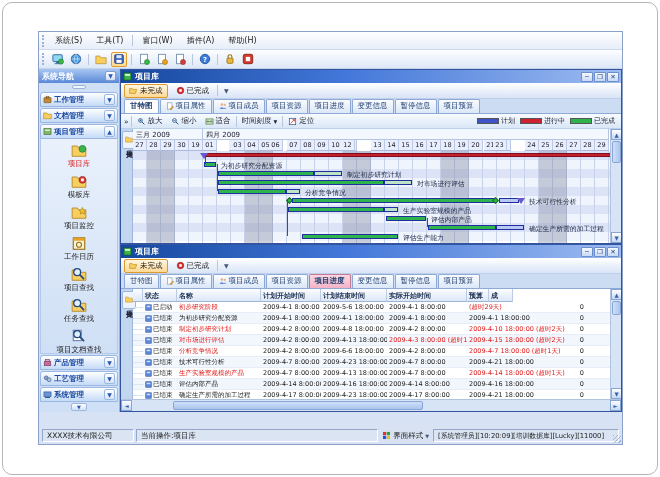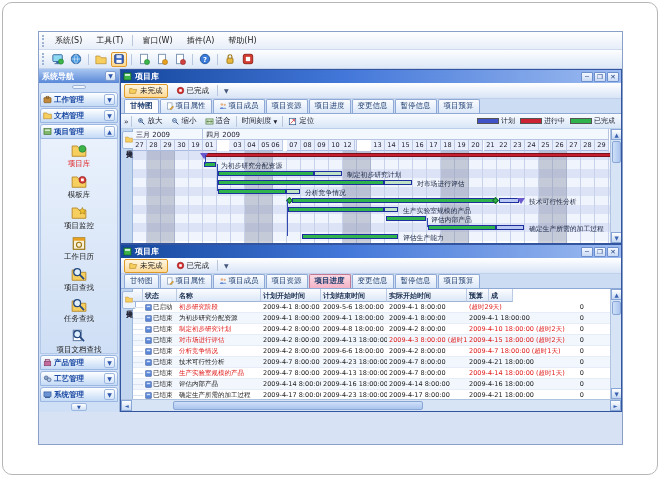--- a/index.html
+++ b/index.html
@@ -621,21 +621,21 @@
                 <div class="gday" style="left: 238px;">13</div>
                 <div class="gday" style="left: 252px;">14</div>
                 <div class="gday" style="left: 266px;">15</div>
                 <div class="gday" style="left: 280px;">16</div>
                 <div class="gday" style="left: 294px;">17</div>
                 <div class="gday" style="left: 308px;">18</div>
                 <div class="gday" style="left: 322px;">19</div>
                 <div class="gday" style="left: 336px;">20</div>
                 <div class="gday" style="left: 351px;">21</div>
                 <div class="gday" style="left: 364px;">22</div>
-                <div class="gday" style="left: 378px;">23</div>
+                <div class="gday" style="left: 360px;">23</div>
                 <div class="gday" style="left: 392px;">24</div>
                 <div class="gday" style="left: 406px;">25</div>
                 <div class="gday" style="left: 420px;">26</div>
                 <div class="gday" style="left: 434px;">27</div>
                 <div class="gday" style="left: 448px;">28</div>
                 <div class="gday" style="left: 462px;">29</div>
                 <div class="bar-red" style="left: 70px; top: 24px; width: 410px;"></div>
                 <div class="tri" style="left: 67px; top: 24px;"></div>
                 <div class="bar" style="left: 71px; top: 33px; width: 12px;"></div>
                 <div class="glabel" style="left: 88px; top: 32px;">为初步研究分配资源</div>
@@ -962,14 +962,32 @@
               <span class="hthumb" style="width:250px"></span>
               <span class="sfill"></span>
               <span class="sbtn">►</span>
             </div>
           </div>
         </div>
       </div>
     </div>
 
 
+    <div class="statusbar">
+      <span class="scell c1">XXXX技术有限公司</span>
+      <span class="scell c2">当前操作:项目库</span>
+      <span class="stylebtn">
+        <span id="style-icon" style="display: inline-flex; width: 9px; height: 9px;">
+            <svg xmlns="http://www.w3.org/2000/svg" viewBox="0 0 14 14">
+              <rect x="1.5" y="1.5" width="5" height="5" fill="#e03030"></rect>
+              <rect x="7.5" y="1.5" width="5" height="5" fill="#30a030"></rect>
+              <rect x="1.5" y="7.5" width="5" height="5" fill="#3050e0"></rect>
+              <rect x="7.5" y="7.5" width="5" height="5" fill="#e0c020"></rect>
+            </svg>
+          </span>
+        <span>界面样式</span>
+        <span style="font-size:5px;color:#44557a">▼</span>
+      </span>
+      <span class="scell c3">[系统管理员][10:20:09][培训数据库][Lucky][11000]</span>
+      <span class="resize-grip"></span>
+    </div>
   </div>
 </div>
 
 </body></html>

